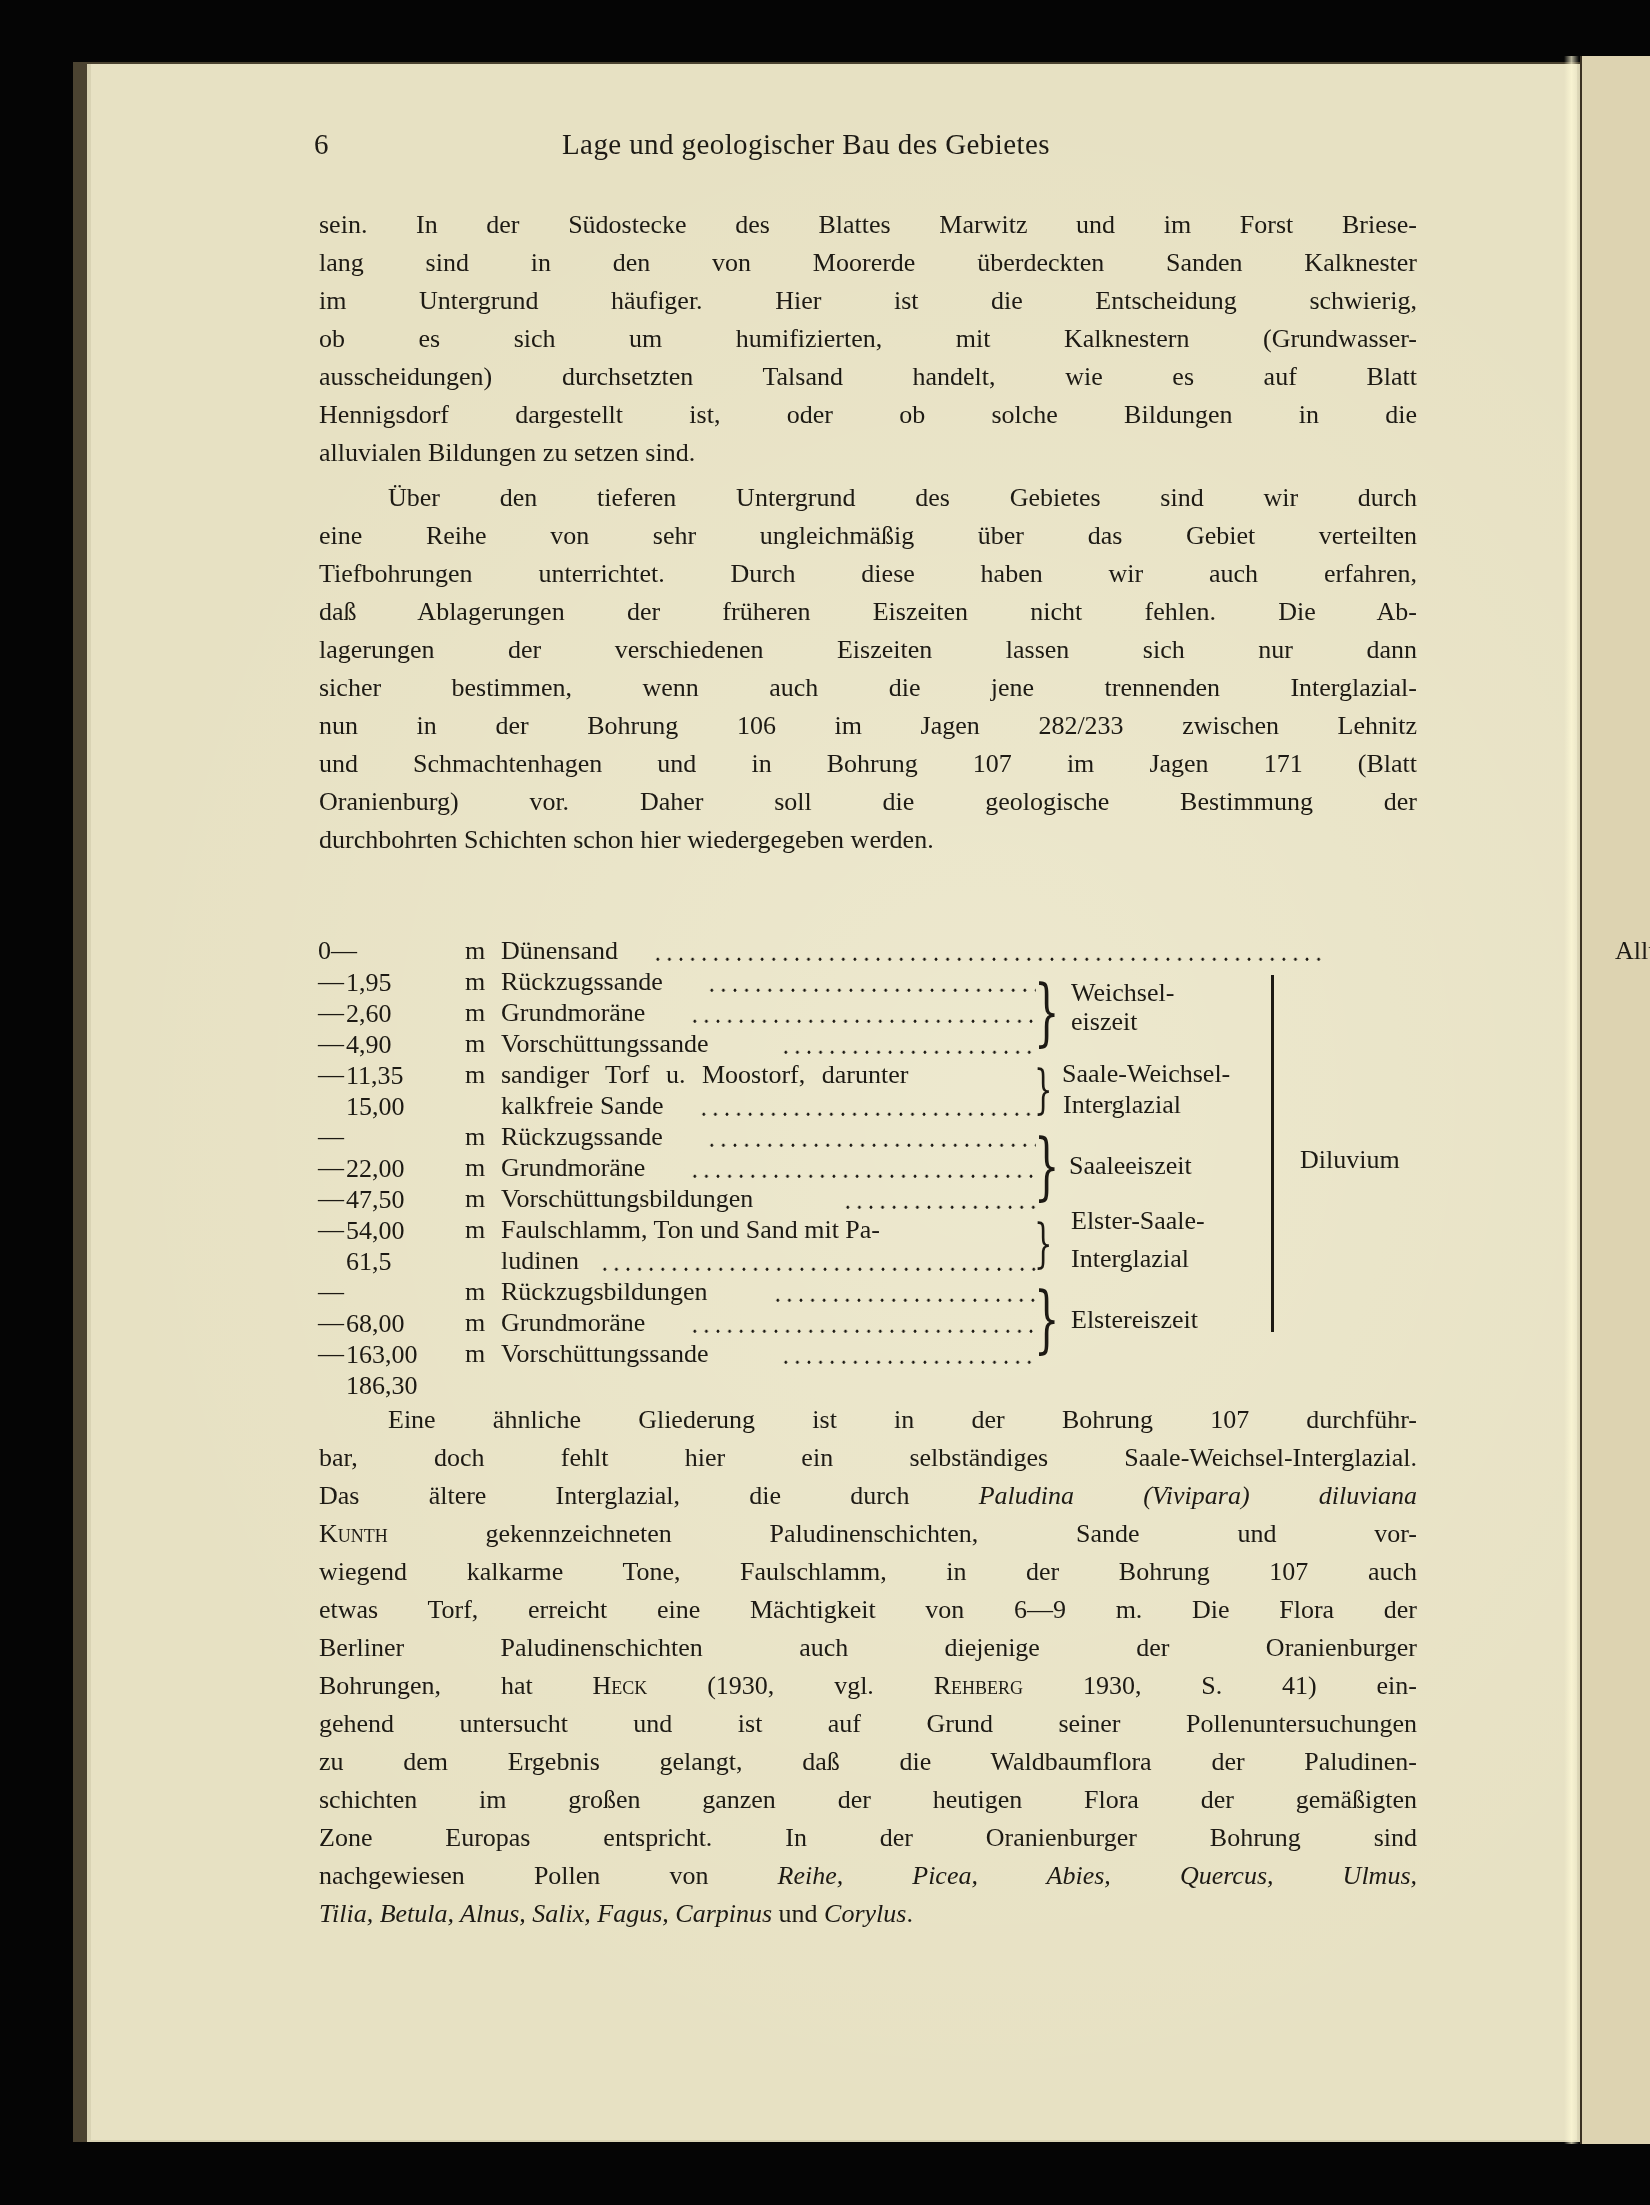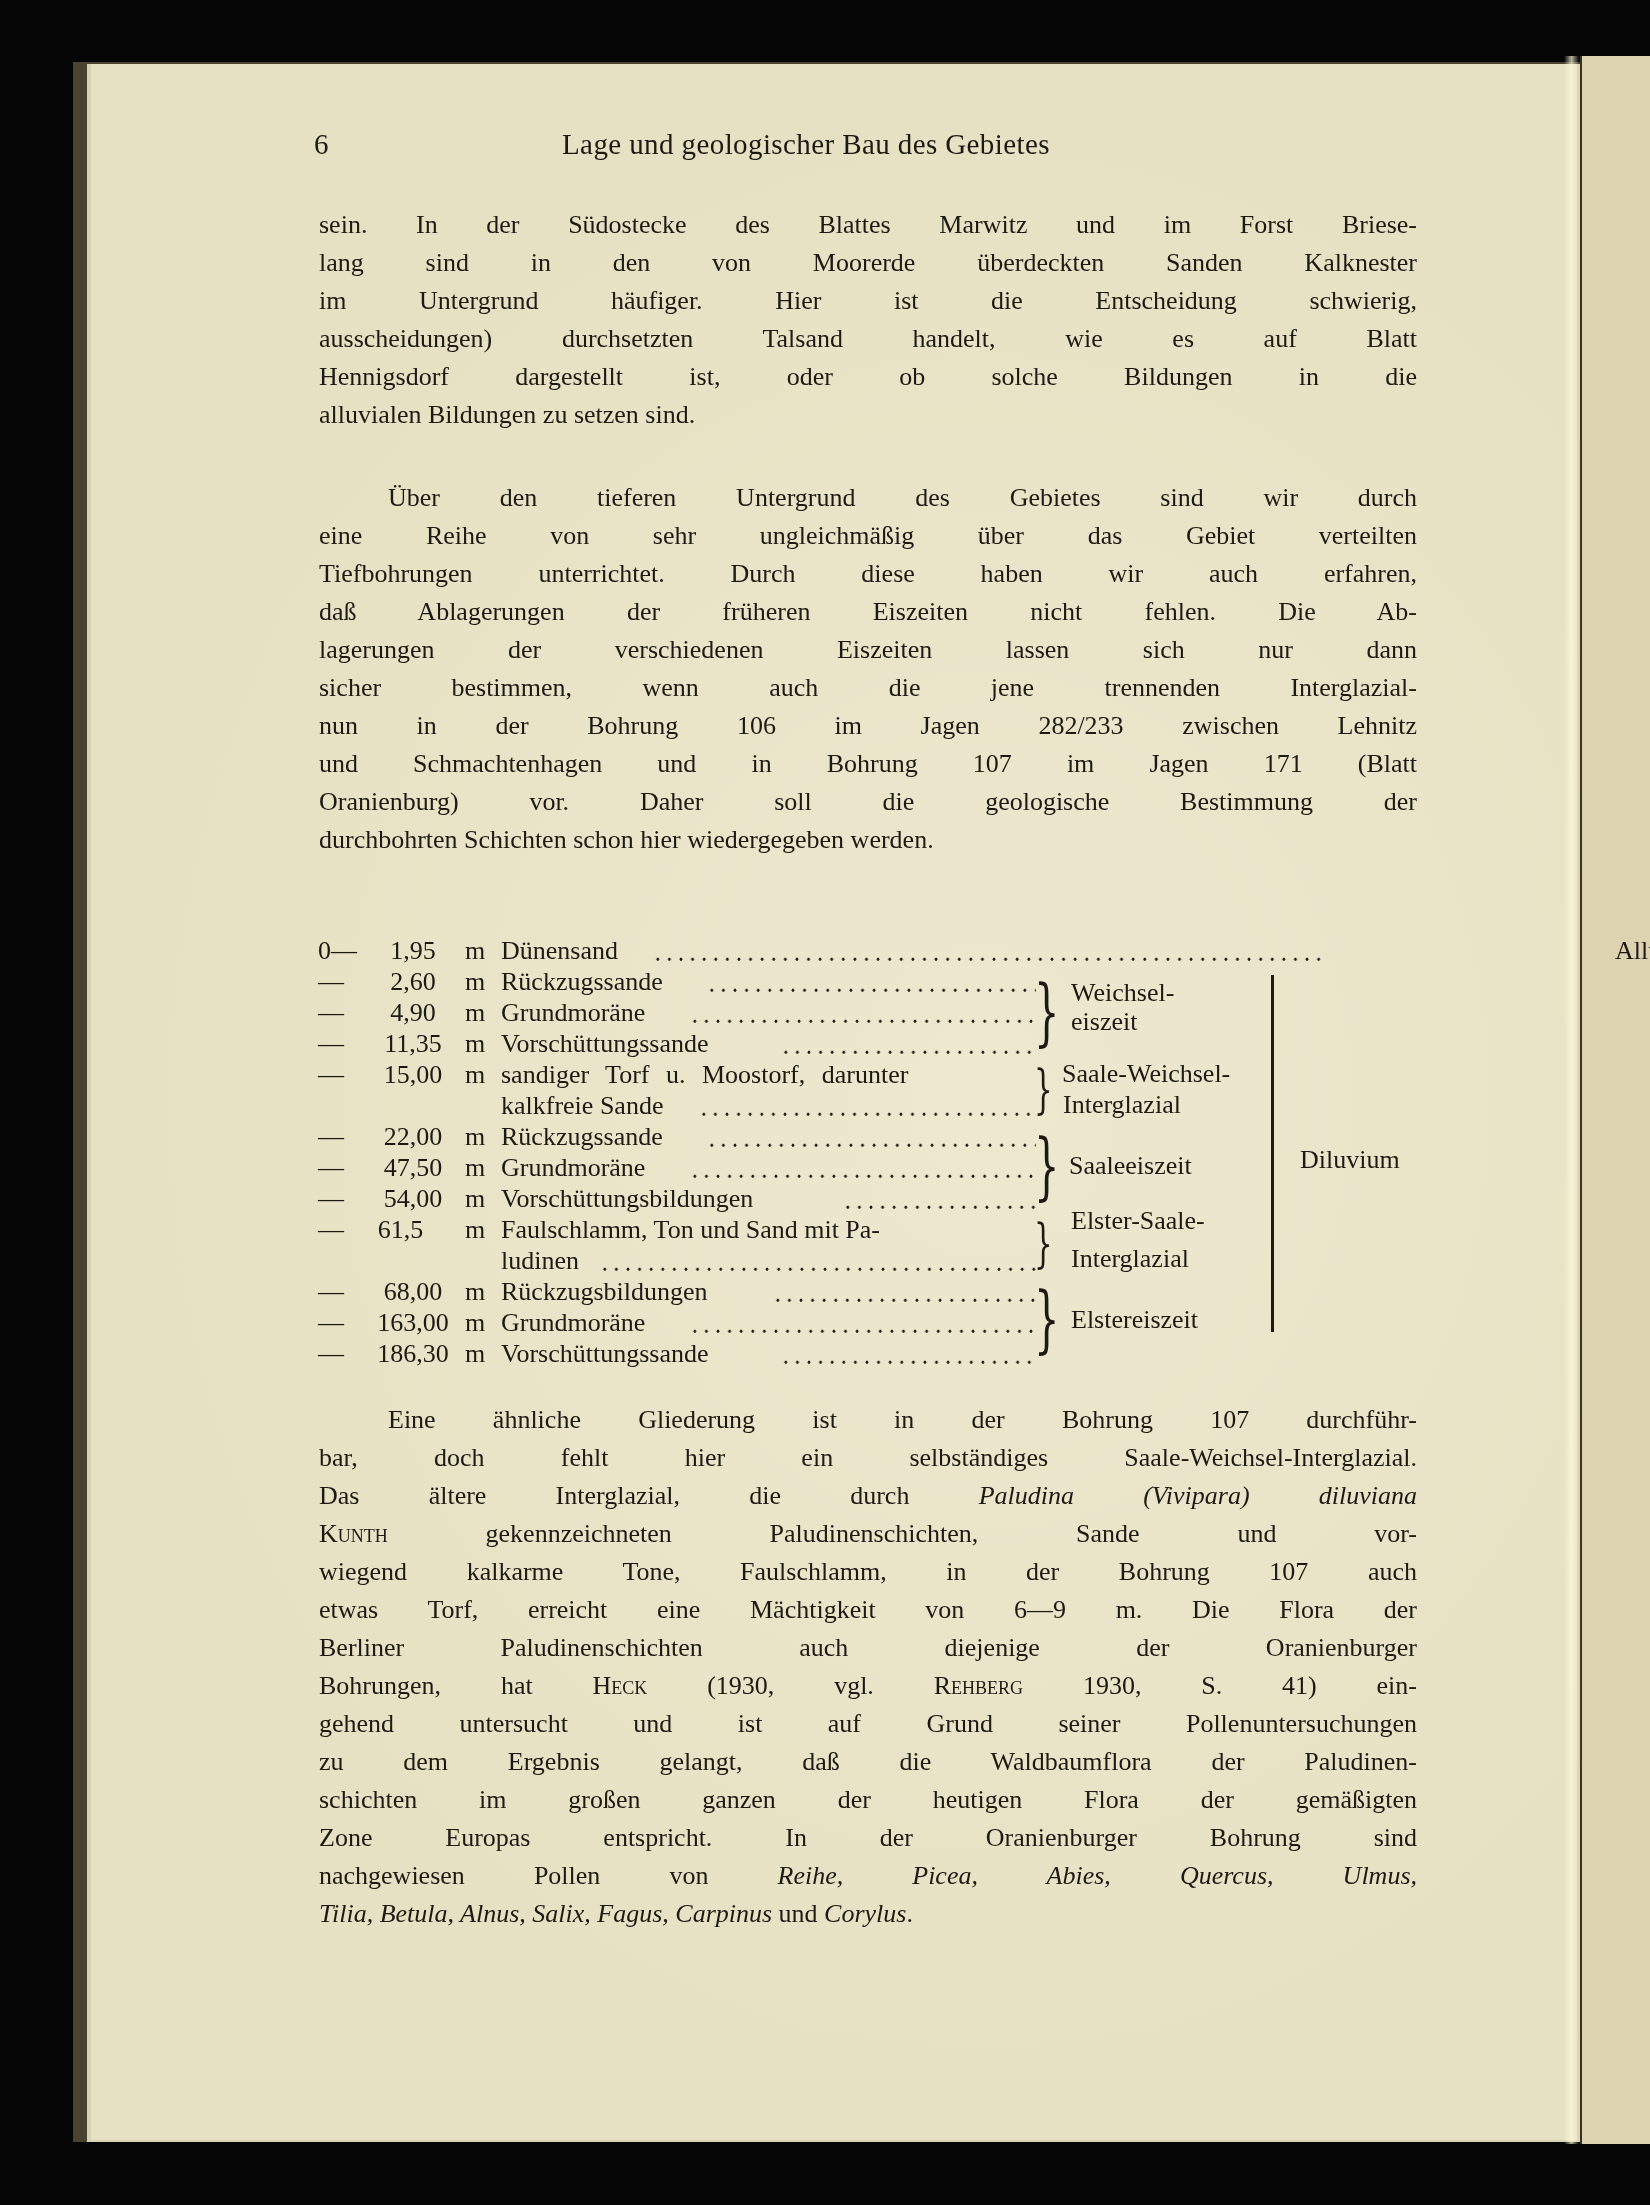--- a/index.html
+++ b/index.html
@@ -49,21 +49,21 @@
   .para1 { top:206px; }
   .para2 { top:479px; }
 
   
   .strat {
     position:absolute; left:318px; top:935px; width:1122px;
     font-size:26px; line-height:31px;
   }
   .row { position:relative; height:31px; white-space:nowrap; }
   .c-from { position:absolute; left:0; width:50px; }
-  .c-depth { position:absolute; left:34px; width:122px; text-align:center; }
+  .c-depth { position:absolute; left:28px; width:122px; text-align:left;margin-top:32px; }
   .c-unit { position:absolute; left:147px; }
   .c-desc { position:absolute; left:183px; width:834px; }
   .dots {
     position:absolute; top:0; height:100%;
     background-image: radial-gradient(circle, #1d1a14 1.3px, transparent 1.7px);
     background-size:11.6px 30.5px; background-position:0 9px; background-repeat:repeat-x;
   }
   .era1 { position:absolute; left:1084px; white-space:nowrap; }
   .era2 { position:absolute; left:1296px; white-space:nowrap; }
   .brace {
@@ -87,20 +87,21 @@
 
 <div class="header">
   <span class="page-num">6</span>
   <span class="running-head">Lage und geologischer Bau des Gebietes</span>
 </div>
 
 <div class="body-text para1">
   <span class="line">sein. In der Südostecke des Blattes Marwitz und im Forst Briese-</span>
   <span class="line">lang sind in den von Moorerde überdeckten Sanden Kalknester</span>
   <span class="line">im Untergrund häufiger. Hier ist die Entscheidung schwierig,</span>
+  <span class="line">ob es sich um humifizierten, mit Kalknestern (Grundwasser-</span>
   <span class="line">ausscheidungen) durchsetzten Talsand handelt, wie es auf Blatt</span>
   <span class="line">Hennigsdorf dargestellt ist, oder ob solche Bildungen in die</span>
   <span class="line last">alluvialen Bildungen zu setzen sind.</span>
 </div>
 
 <div class="body-text para2">
   <span class="line" style="padding-left:69px">Über den tieferen Untergrund des Gebietes sind wir durch</span>
   <span class="line">eine Reihe von sehr ungleichmäßig über das Gebiet verteilten</span>
   <span class="line">Tiefbohrungen unterrichtet. Durch diese haben wir auch erfahren,</span>
   <span class="line">daß Ablagerungen der früheren Eiszeiten nicht fehlen. Die Ab-</span>

